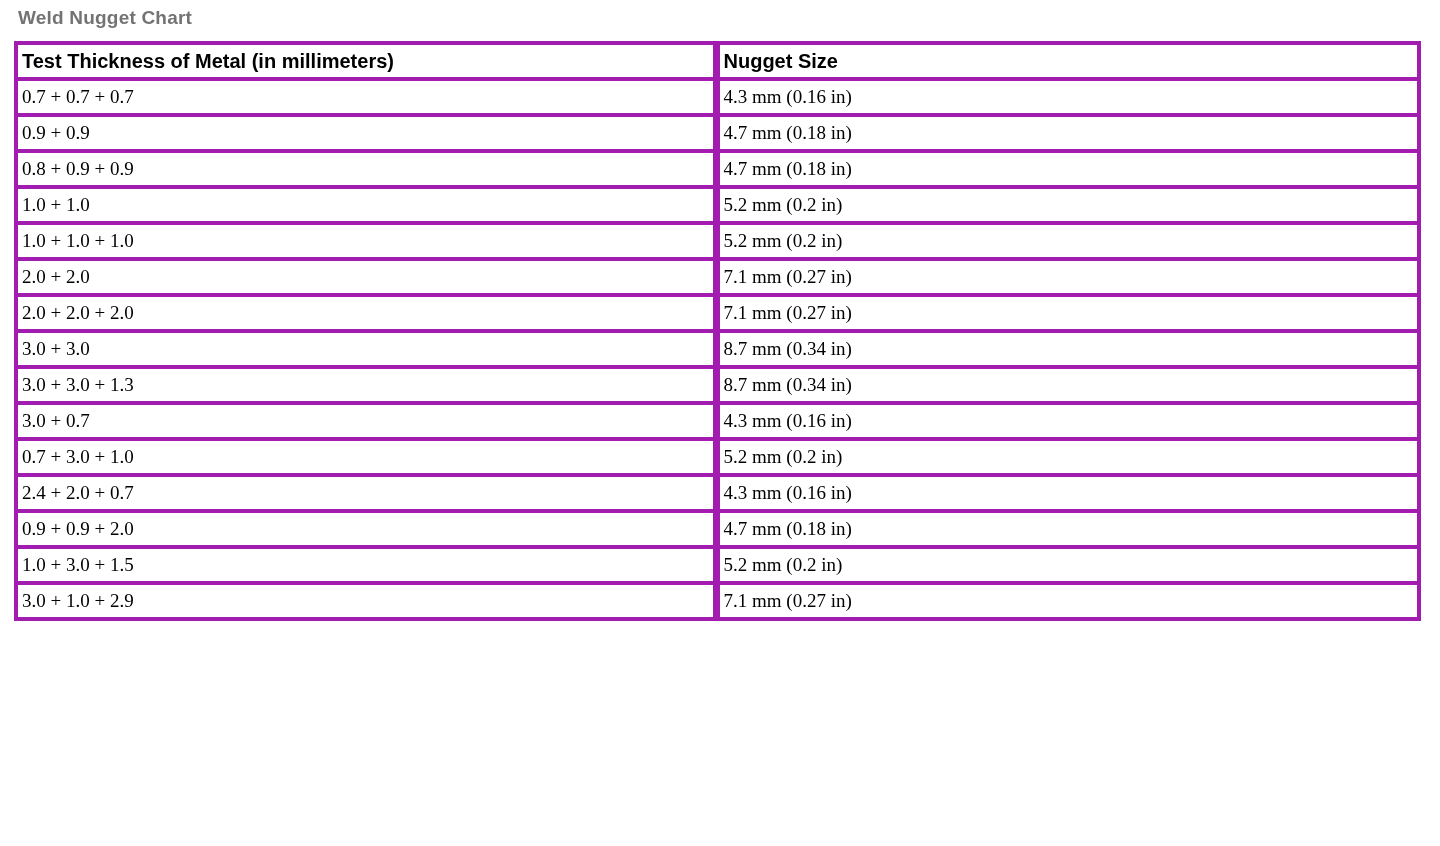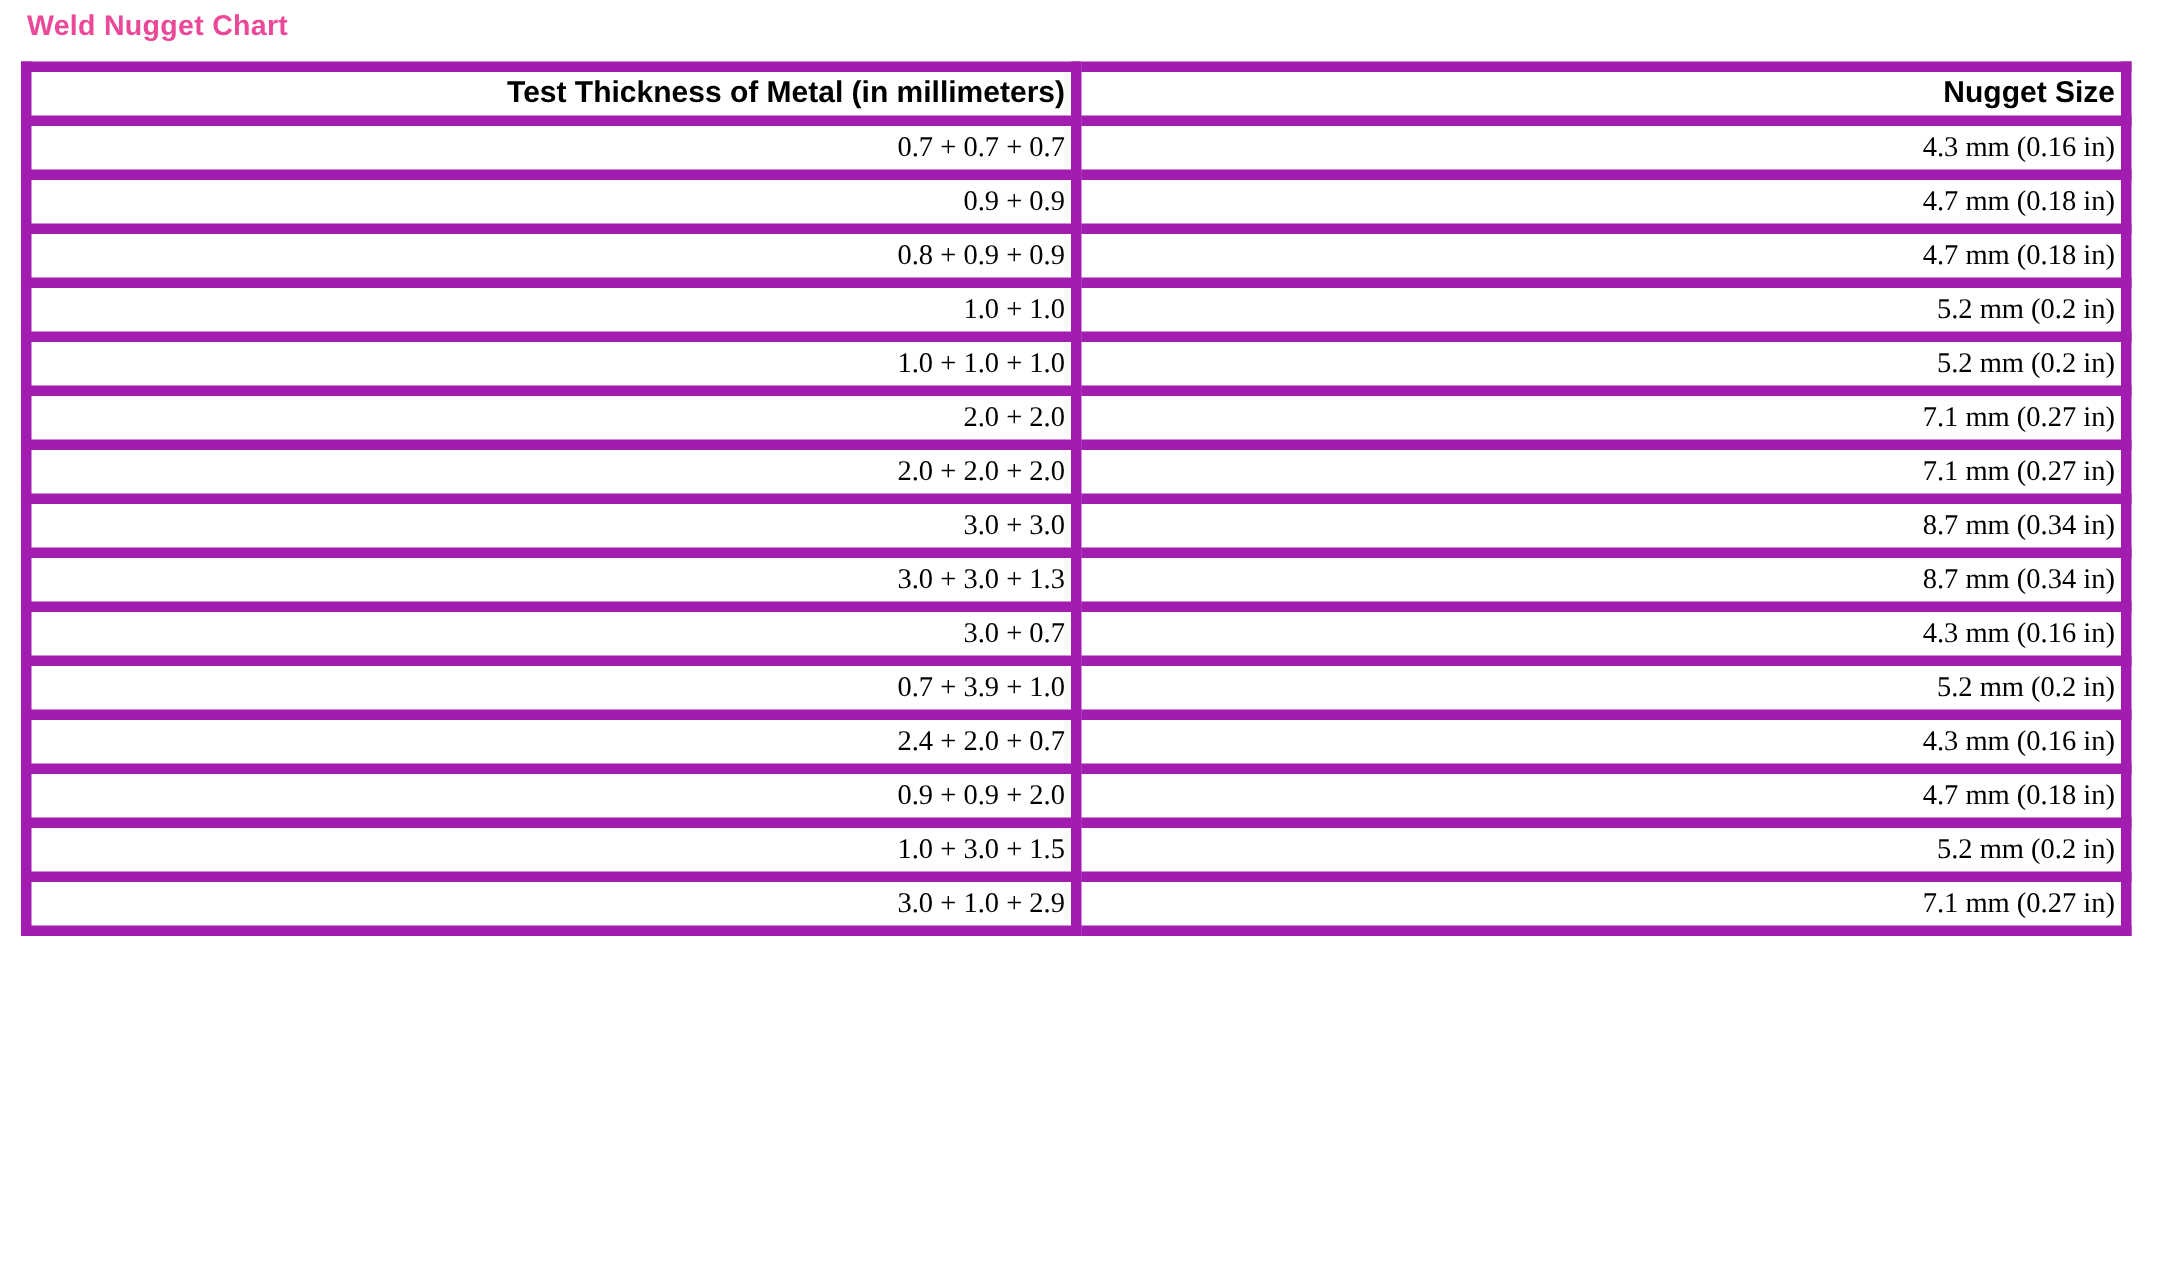--- a/index.html
+++ b/index.html
@@ -13,32 +13,32 @@
     width: 1440px;
     height: 846px;
     padding-top: 7px;
     overflow: hidden;
   }
   .page-title {
     margin-left: 18px;
     font-size: 19px;
     font-weight: bold;
     letter-spacing: 0.2px;
-    color: #ec4899;
+    color: #737373;
   }
   table.weld-table {
     margin: 12px 0 0 14px;
     width: 1407px;
     border-collapse: collapse;
     table-layout: fixed;
   }
   table.weld-table th,
   table.weld-table td {
-    border: 7px solid #a21caf;
-    text-align: right;
+    border: 4px solid #a21caf;
+    text-align: left;
     vertical-align: middle;
     height: 36px;
     padding: 0 4px;
   }
   
   table.weld-table th:first-child,
   table.weld-table td:first-child {
     border-right-width: 7px;
     width: 700px;
   }
@@ -103,21 +103,21 @@
         </tr>
         <tr>
           <td>3.0 + 3.0 + 1.3</td>
           <td>8.7 mm (0.34 in)</td>
         </tr>
         <tr>
           <td>3.0 + 0.7</td>
           <td>4.3 mm (0.16 in)</td>
         </tr>
         <tr>
-          <td>0.7 + 3.9 + 1.0</td>
+          <td>0.7 + 3.0 + 1.0</td>
           <td>5.2 mm (0.2 in)</td>
         </tr>
         <tr>
           <td>2.4 + 2.0 + 0.7</td>
           <td>4.3 mm (0.16 in)</td>
         </tr>
         <tr>
           <td>0.9 + 0.9 + 2.0</td>
           <td>4.7 mm (0.18 in)</td>
         </tr>

